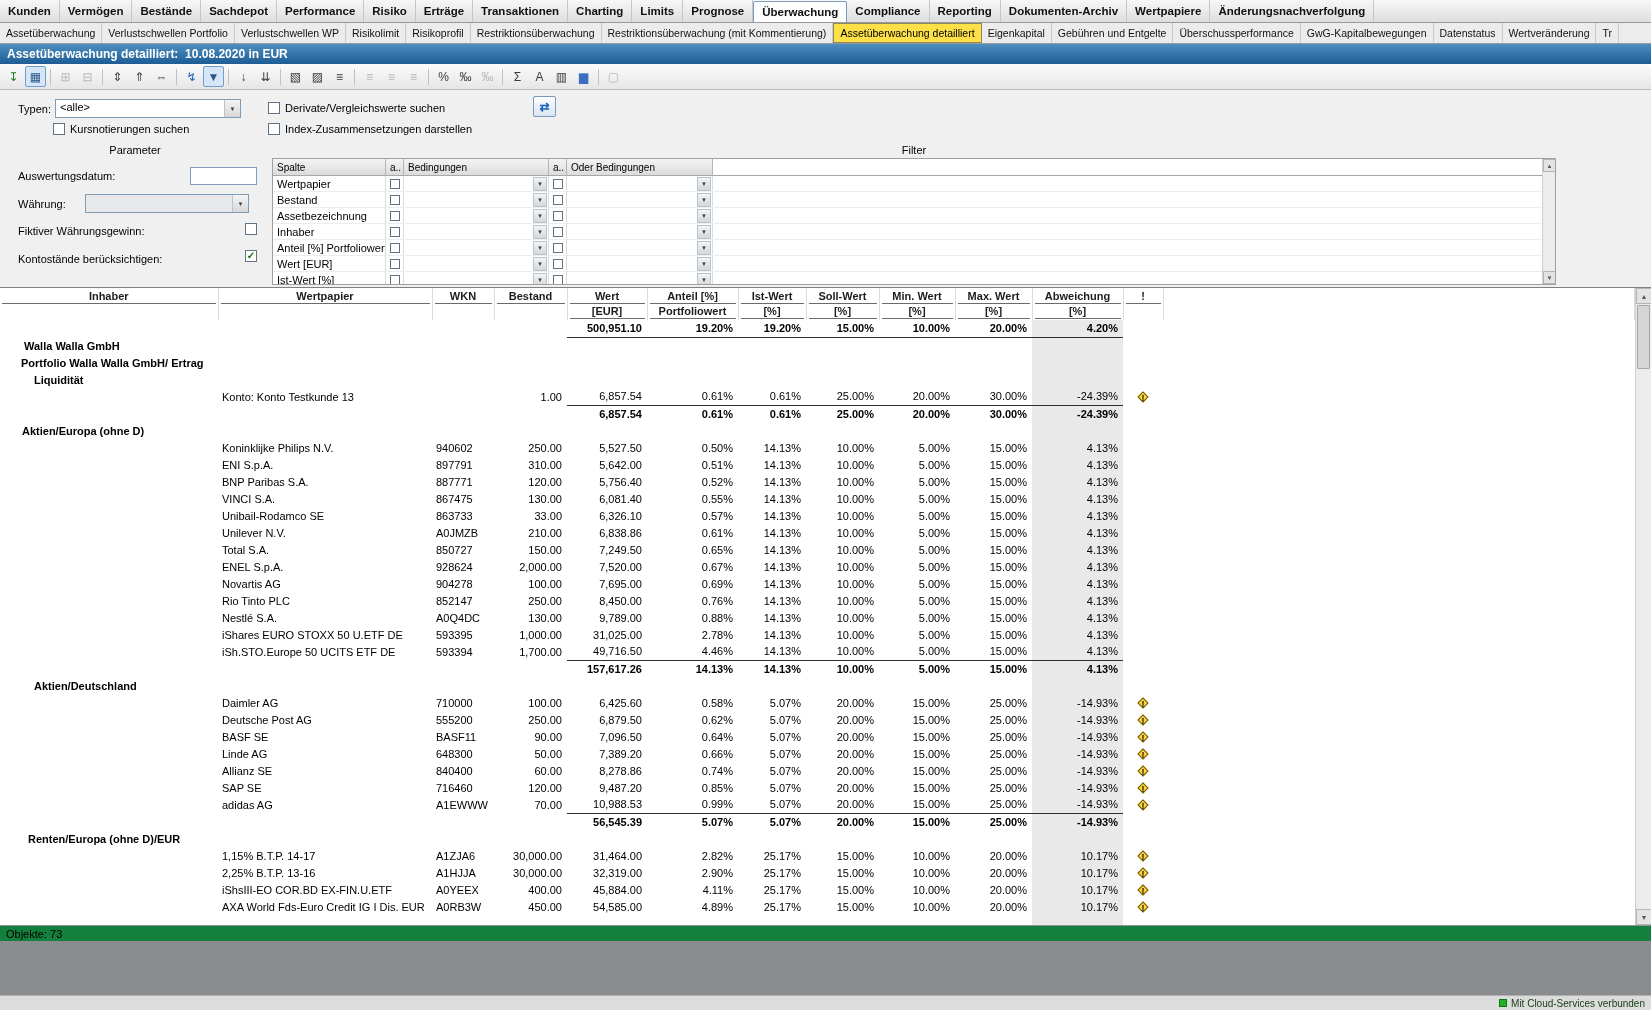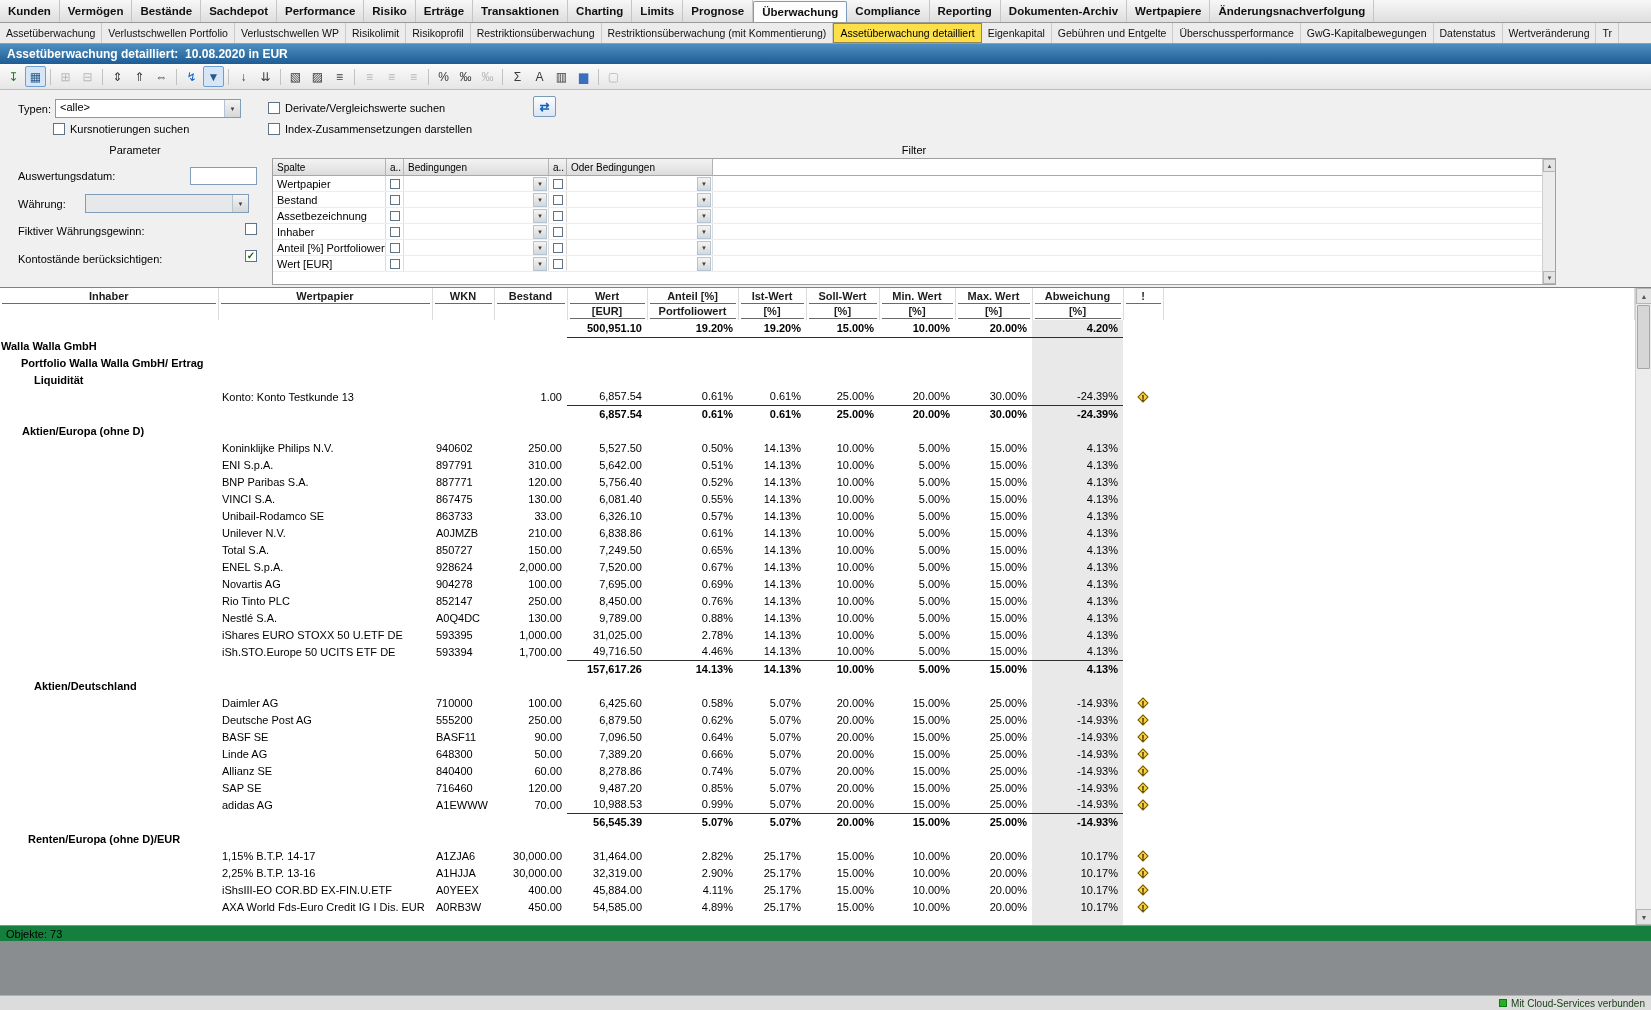--- a/index.html
+++ b/index.html
@@ -296,20 +296,36 @@
             <span class="fg-combo-btn">▼</span>
           </div>
           <div class="fg-c fg-chk">
             <span class="cb"></span>
           </div>
           <div class="fg-c fg-combo">
             <span class="fg-combo-btn">▼</span>
           </div>
           <div class="fg-c fg-fill"></div>
         </div>
+        <div class="fg-row">
+          <div class="fg-c fg-label">Ist-Wert [%]</div>
+          <div class="fg-c fg-chk">
+            <span class="cb"></span>
+          </div>
+          <div class="fg-c fg-combo">
+            <span class="fg-combo-btn">▼</span>
+          </div>
+          <div class="fg-c fg-chk">
+            <span class="cb"></span>
+          </div>
+          <div class="fg-c fg-combo">
+            <span class="fg-combo-btn">▼</span>
+          </div>
+          <div class="fg-c fg-fill"></div>
+        </div>
       </div>
     <div class="fg-scroll">
       <div class="sbtn up">▲</div>
       <div class="sbtn down">▼</div>
     </div>
   </div>
 </div>
 
 <div class="gridwrap">
   <div class="abwstrip"></div>
@@ -387,21 +403,21 @@
           <td class="num bline">19.20%</td>
           <td class="num bline">19.20%</td>
           <td class="num bline">15.00%</td>
           <td class="num bline">10.00%</td>
           <td class="num bline">20.00%</td>
           <td class="num bline">4.20%</td>
           <td class="warn-cell"></td>
           <td></td>
         </tr>
         <tr class="bold">
-          <td class="grp name" colspan="13" style="padding-left: 1px;">Walla Walla GmbH</td>
+          <td class="grp name" colspan="13" style="padding-left: 24px;">Walla Walla GmbH</td>
         </tr>
         <tr class="bold">
           <td class="grp name" colspan="13" style="padding-left: 21px;">Portfolio Walla Walla GmbH/ Ertrag</td>
         </tr>
         <tr class="bold">
           <td class="grp name" colspan="13" style="padding-left: 34px;">Liquidität</td>
         </tr>
         <tr>
           <td></td>
           <td class="name">Konto: Konto Testkunde 13</td>

